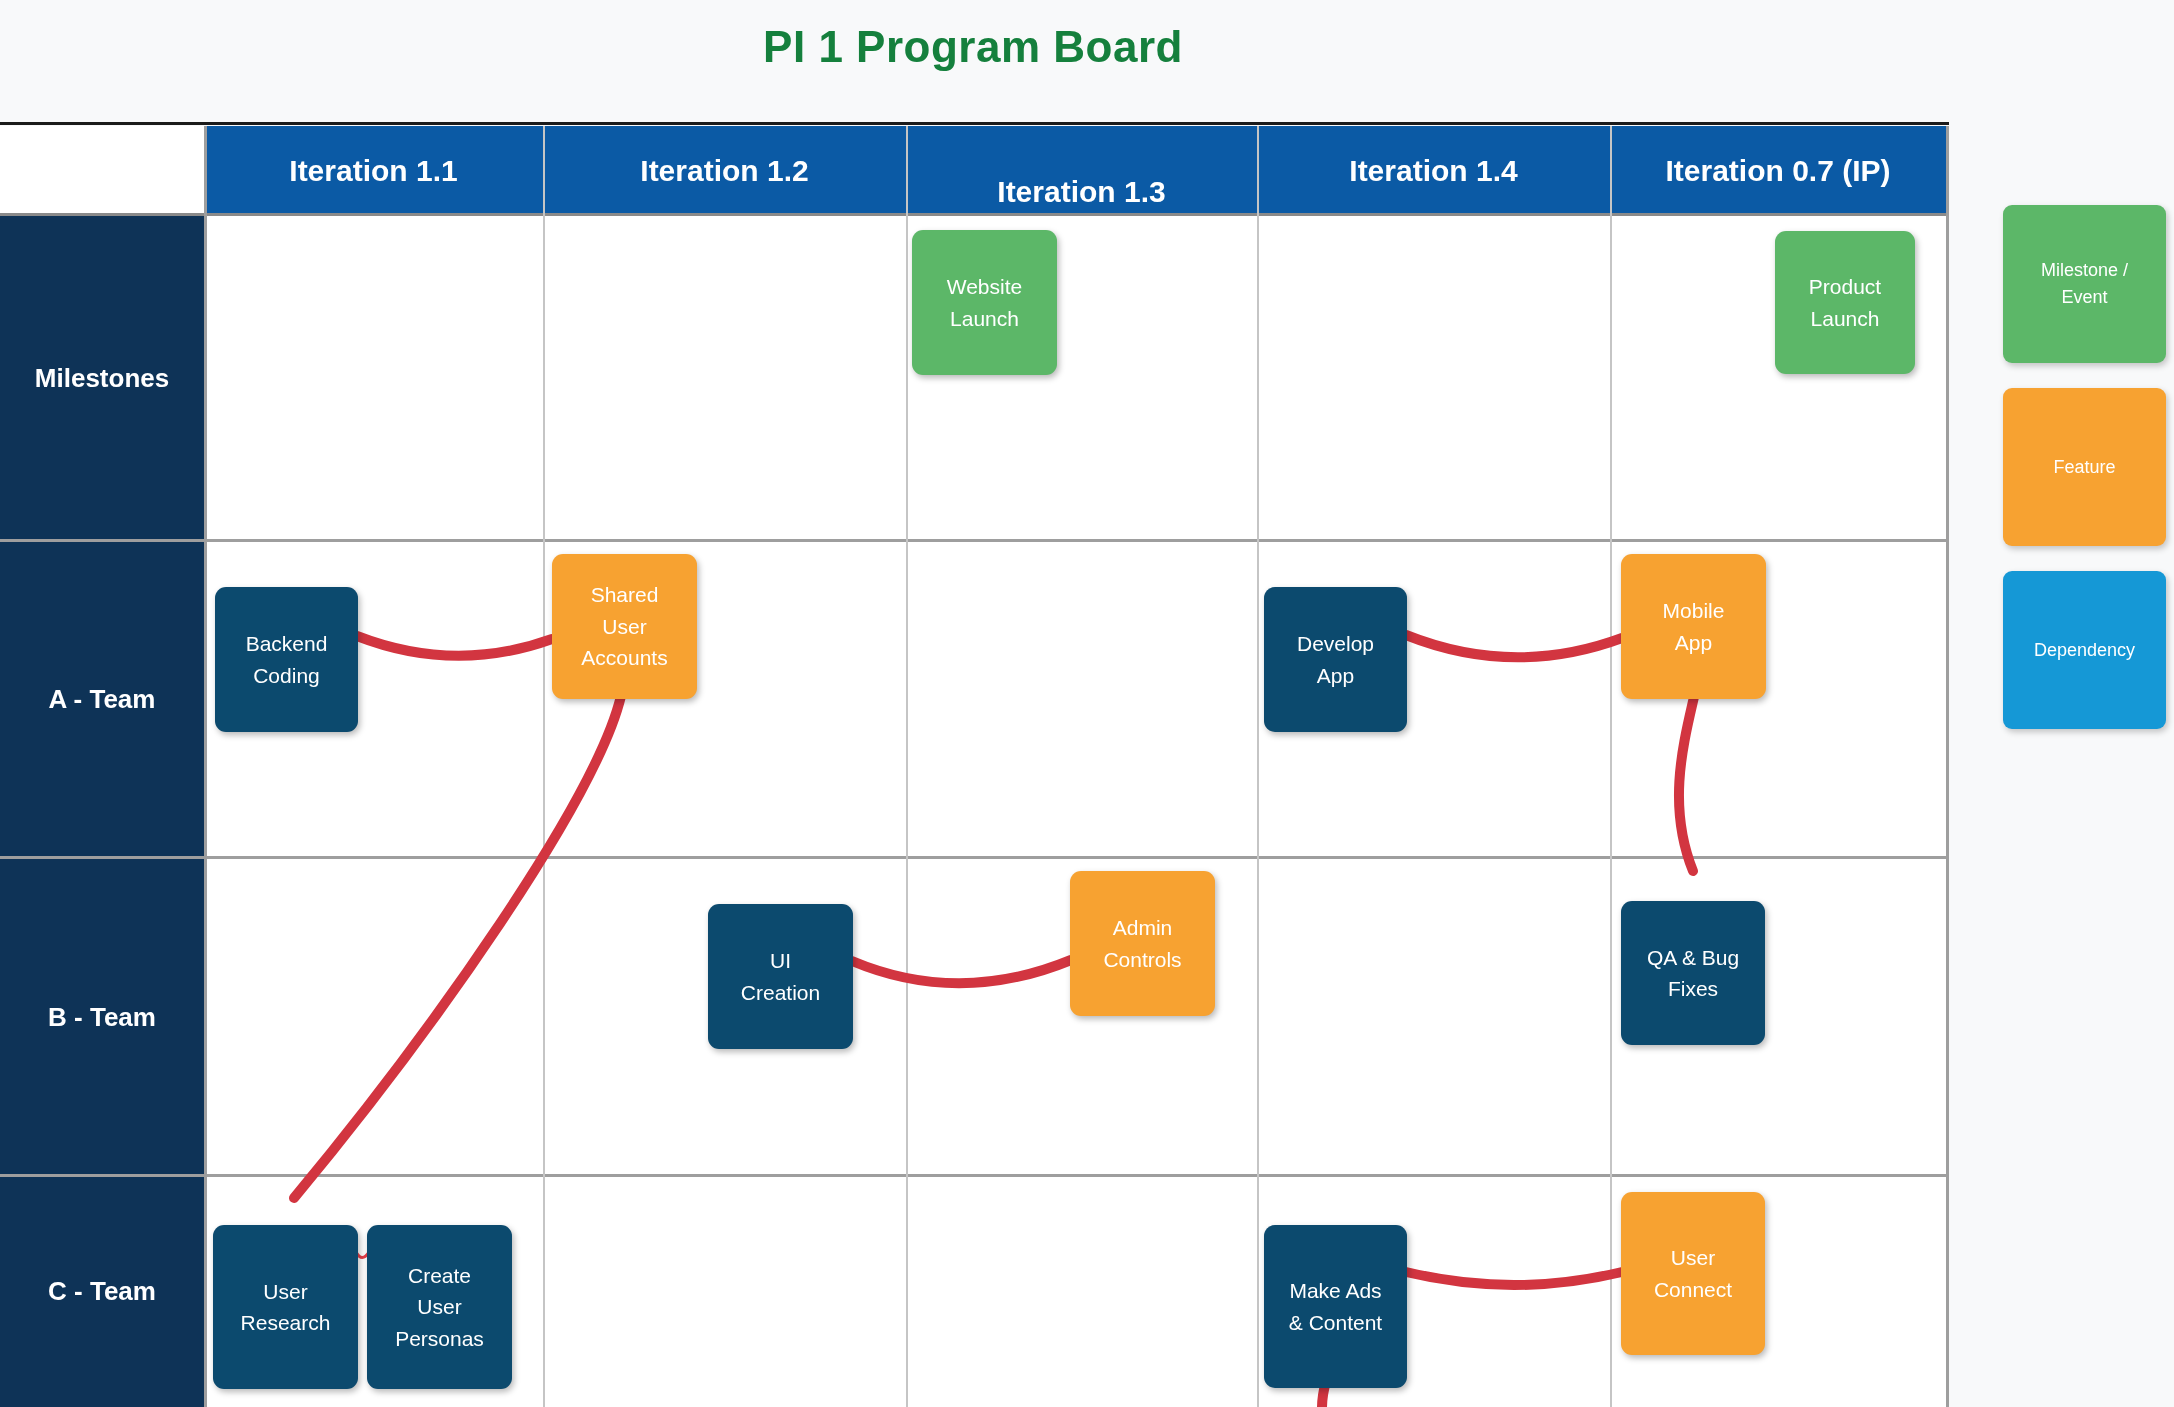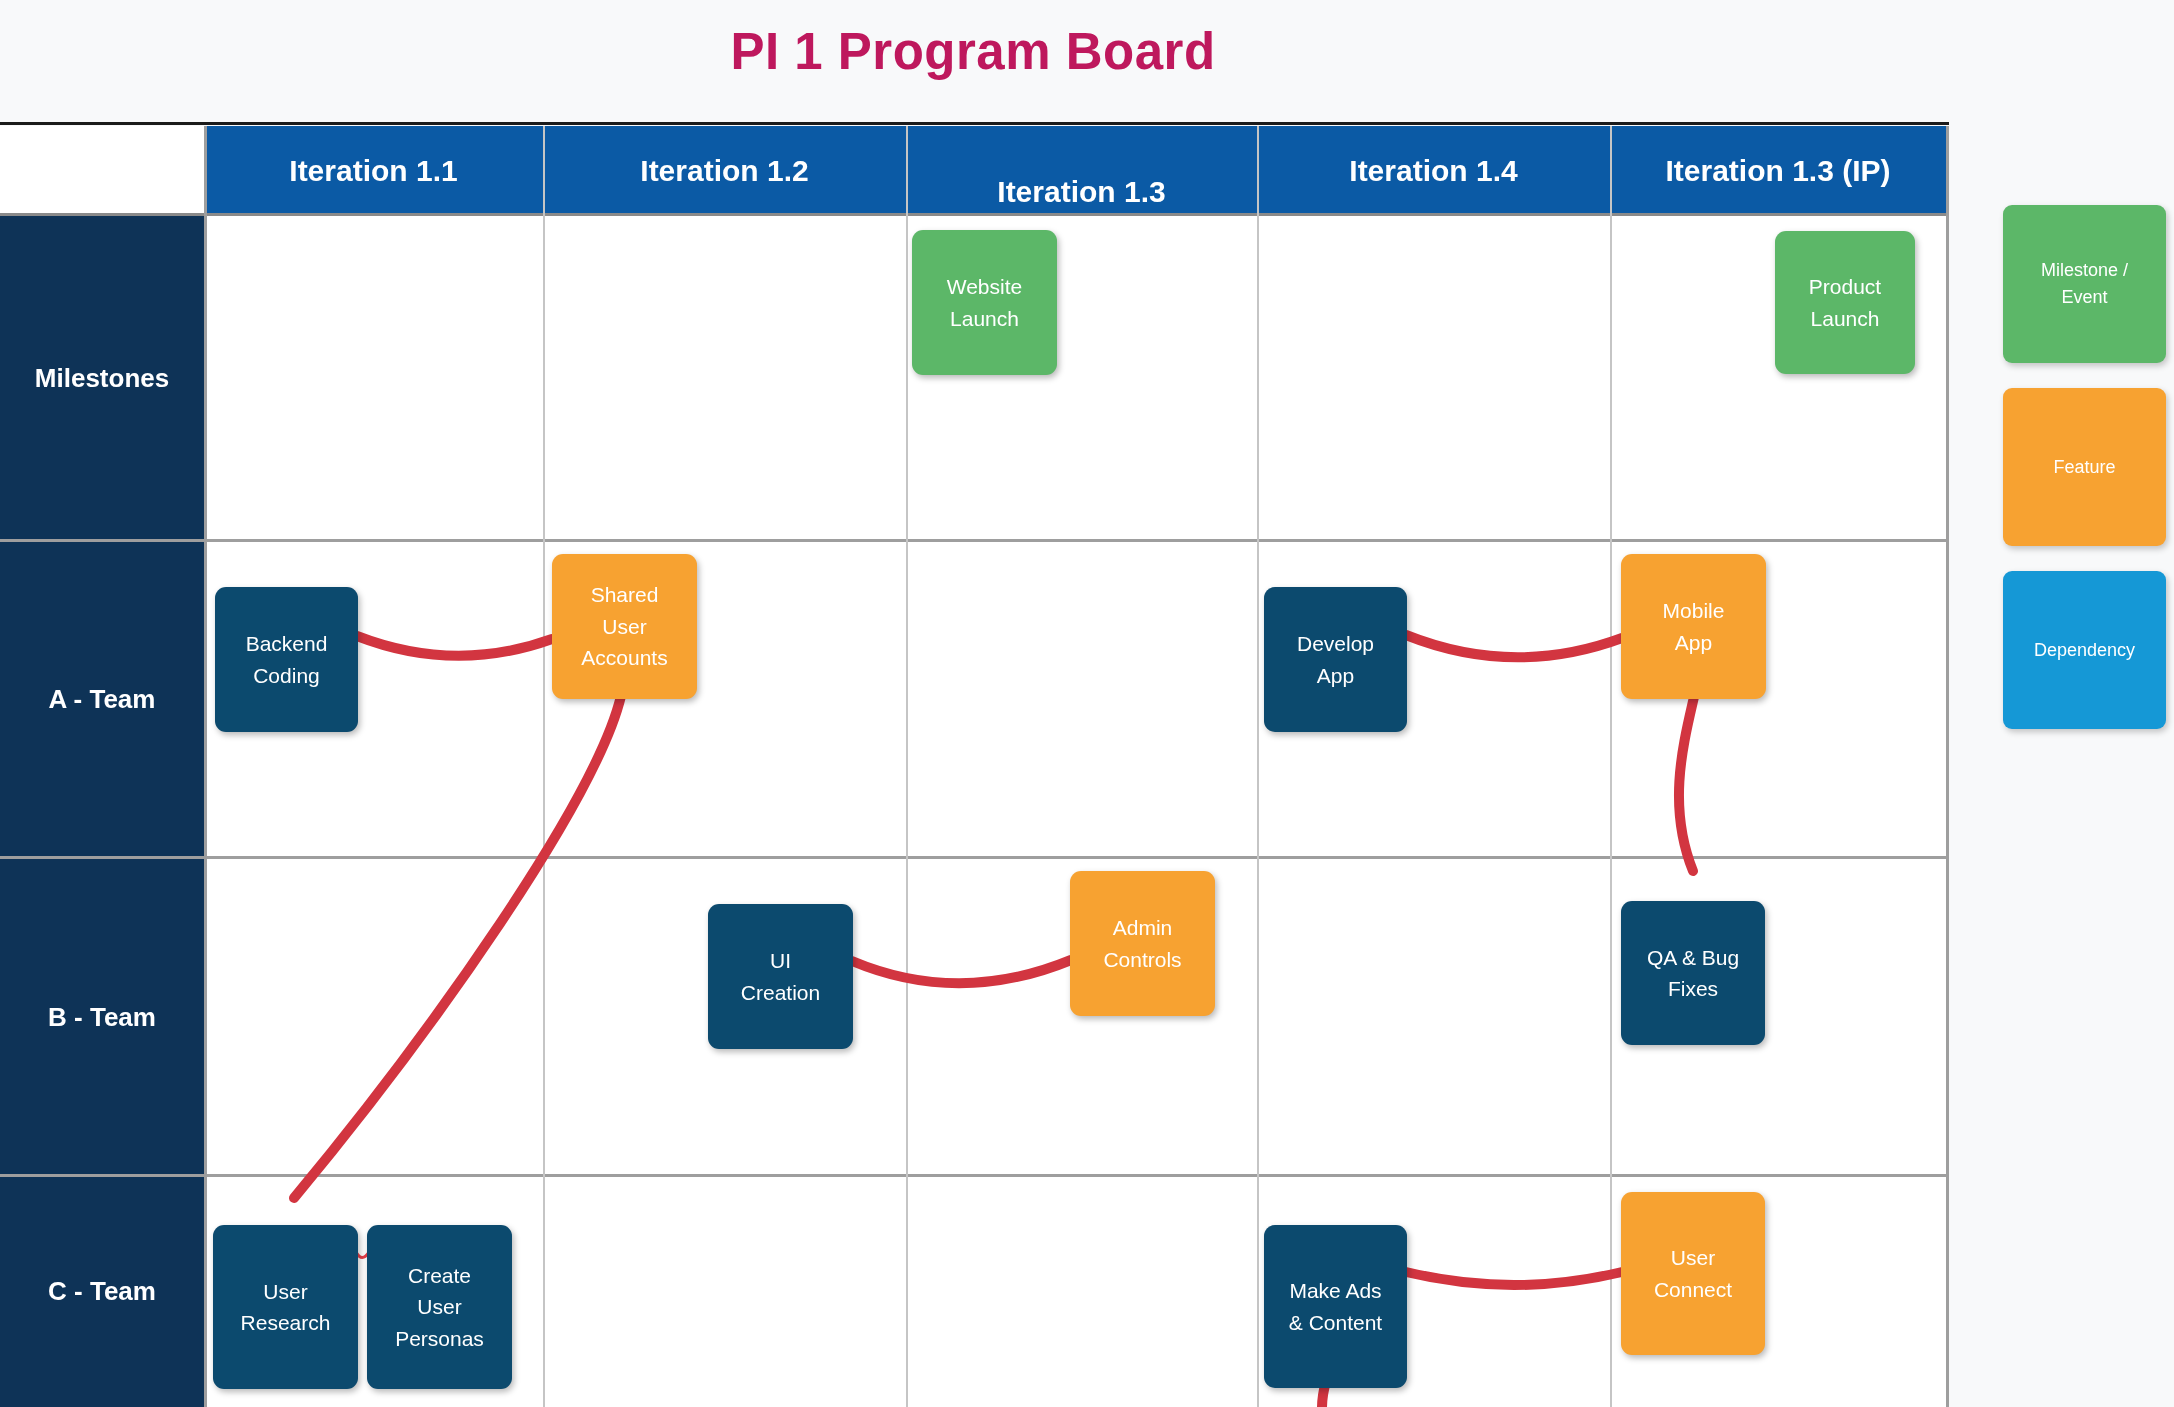--- a/index.html
+++ b/index.html
@@ -7,21 +7,21 @@
     width:2174px;height:1407px;position:relative;overflow:hidden;
     background:#f8f9fa;
     font-family:"Liberation Sans",sans-serif;
     -webkit-font-smoothing:antialiased;
   }
   .abs{position:absolute;}
 
   
   .title{
     left:0;top:22px;width:1946px;text-align:center;
-    font-size:51px;font-weight:bold;color:#be185d;letter-spacing:.5px;
+    font-size:44px;font-weight:bold;color:#15803d;letter-spacing:.5px;
   }
 
   
   .board-base{left:0;top:126px;width:1946px;height:1281px;background:#ffffff;}
   .header-band{left:204px;top:126px;width:1742px;height:89px;background:#0b5aa5;}
   .label-col{left:0;width:204px;background:#0e3357;}
 
   
   .hcell{top:126px;height:89px;display:flex;align-items:center;justify-content:center;
          color:#ffffff;font-size:30px;font-weight:bold;}
@@ -100,21 +100,21 @@
 
 <div class="abs label-col rlabel rl-milestones">Milestones</div>
 <div class="abs label-col rlabel rl-ateam">A - Team</div>
 <div class="abs label-col rlabel rl-bteam">B - Team</div>
 <div class="abs label-col rlabel rl-cteam">C - Team</div>
 
 <div class="abs hcell hc1">Iteration 1.1</div>
 <div class="abs hcell hc2">Iteration 1.2</div>
 <div class="abs hcell hc3">Iteration 1.3</div>
 <div class="abs hcell hc4">Iteration 1.4</div>
-<div class="abs hcell hc5">Iteration 1.3 (IP)</div>
+<div class="abs hcell hc5">Iteration 0.7 (IP)</div>
 
 <div class="abs hline h-top"></div>
 <div class="abs hline h-hdr"></div>
 <div class="abs hline h-r1"></div>
 <div class="abs hline h-r2"></div>
 <div class="abs hline h-r3"></div>
 <div class="abs vlabel"></div>
 <div class="abs vline v1"></div>
 <div class="abs vline v2"></div>
 <div class="abs vline v3"></div>

